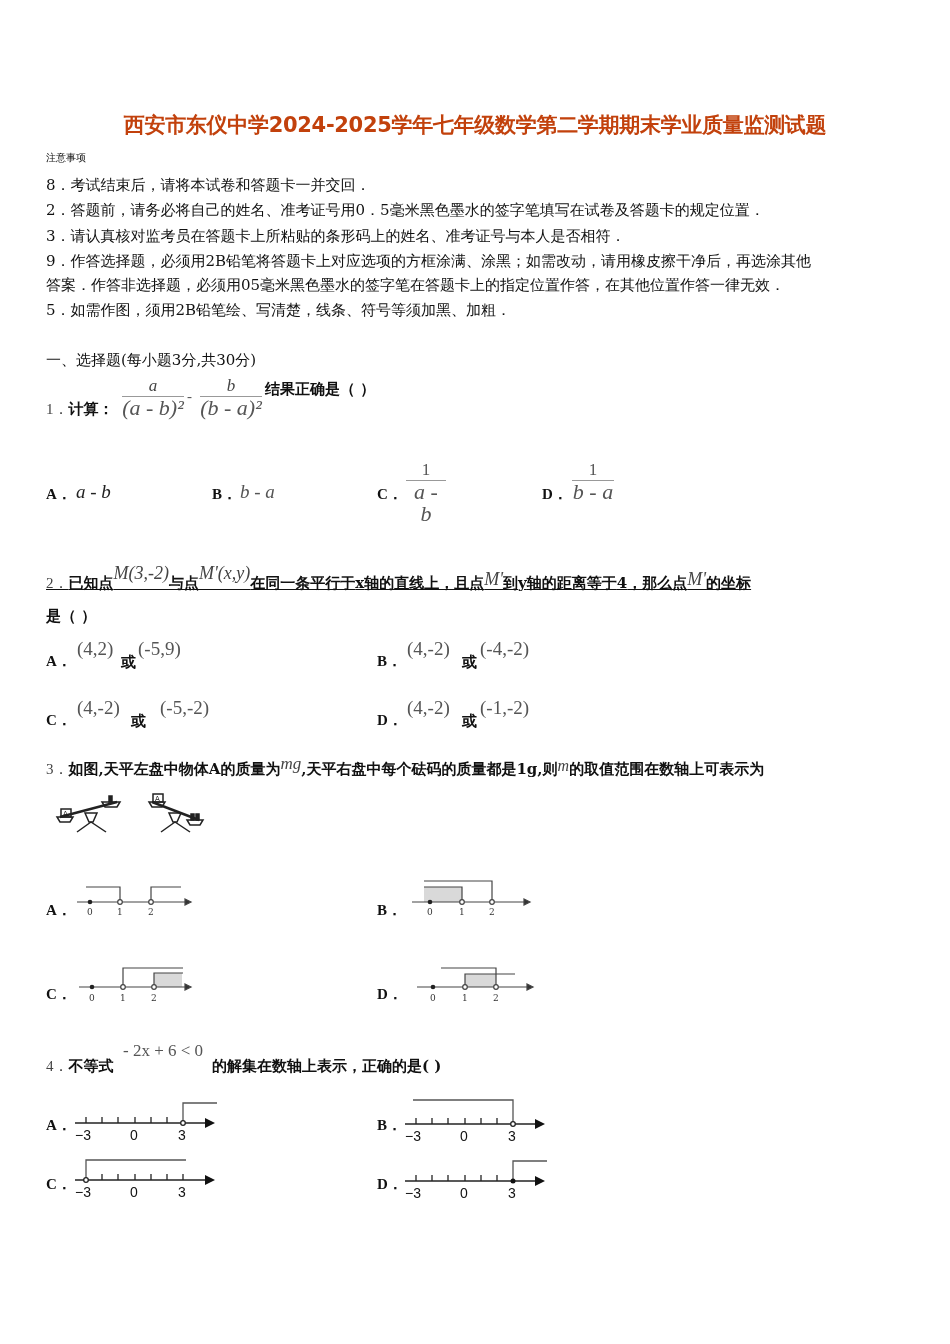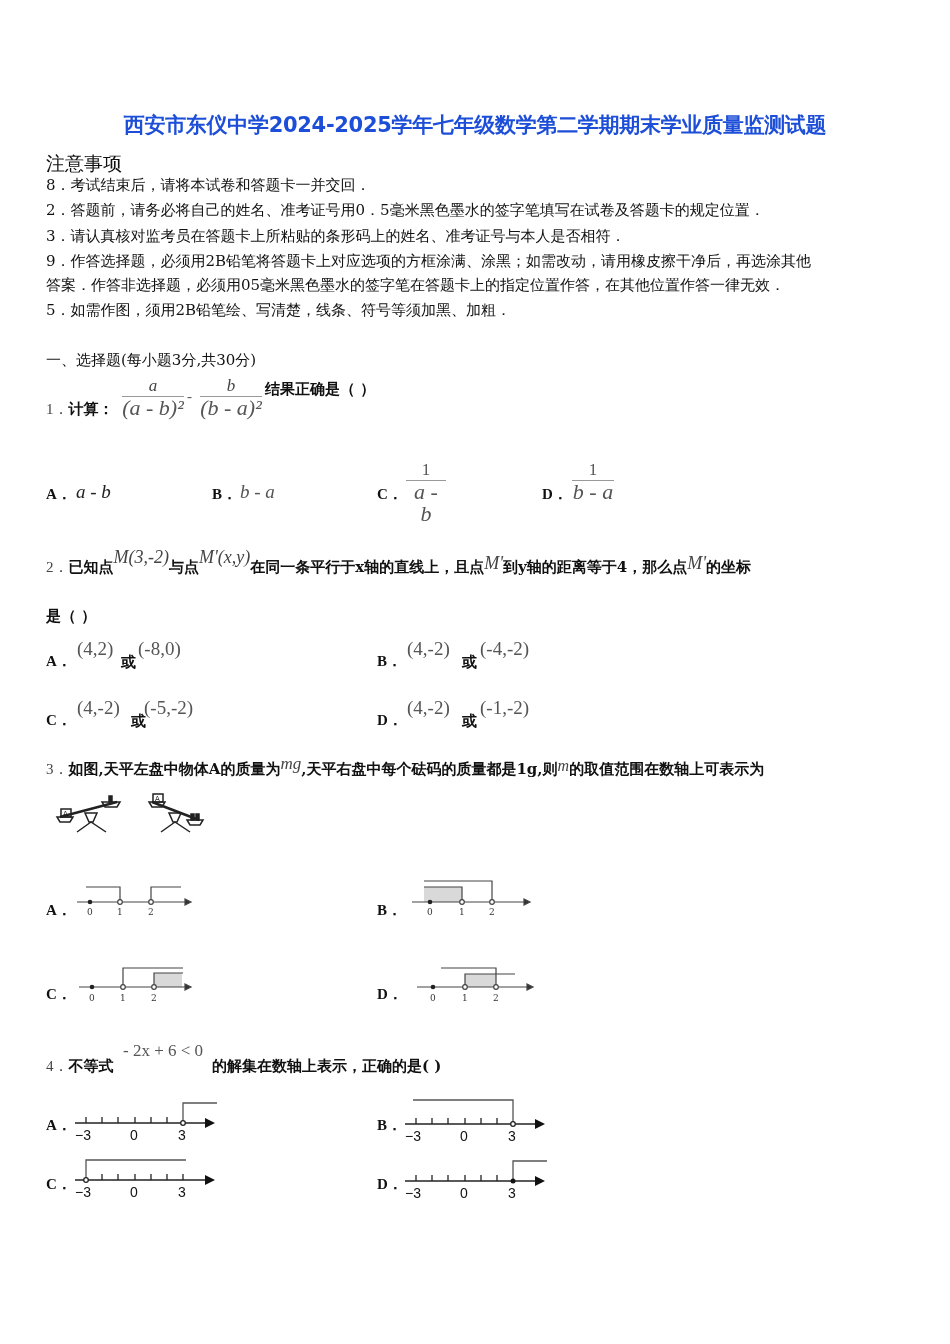--- a/index.html
+++ b/index.html
@@ -1,21 +1,21 @@
 <!DOCTYPE html>
 <html><head>
 <meta charset="utf-8">
 <style>
   html, body { margin:0; padding:0; background:#ffffff; }
   body { width:950px; height:1344px; position:relative; overflow:hidden;
          font-family:"DejaVu Serif", serif; color:#111; }
   .abs { position:absolute; }
   .title { left:0; width:950px; top:111px; text-align:center; font-family:"DejaVu Sans", sans-serif;
-           font-weight:bold; font-size:21px; letter-spacing:-0.3px; color:#1d4ed8; }
-  .notice-h { left:46px; top:151px; font-size:19px; }
+           font-weight:bold; font-size:21px; letter-spacing:-0.3px; color:#c2410c; }
+  .notice-h { left:46px; top:151px; font-size:10px; }
   .line { position:absolute; left:46px; font-size:15px; white-space:nowrap; }
   .math { font-family:"Liberation Serif", serif; font-style:italic; color:#444; }
   .mathn { font-family:"Liberation Serif", serif; color:#444; }
   .bold { font-weight:bold; }
   .opt { position:absolute; font-size:15px; font-weight:bold; font-family:"Liberation Serif", serif; }
   .frac { position:absolute; text-align:center; font-family:"Liberation Serif", serif; color:#555; }
   .frac .num { display:block; font-size:17px; line-height:20px; }
   .frac .bar { display:block; height:1px; background:#999; }
   .frac .den { display:block; font-size:22px; line-height:22px; font-style:italic; }
   .mtext { position:absolute; font-family:"Liberation Serif", serif; color:#555; font-size:19px; white-space:nowrap; }
@@ -62,39 +62,39 @@
   <span class="bar"></span>
   <span class="den">a - b</span>
 </div>
 <div class="opt" style="left:542px; top:485px;">D．</div>
 <div class="frac" style="left:572px; top:460px; width:42px;">
   <span class="num">1</span>
   <span class="bar"></span>
   <span class="den">b - a</span>
 </div>
 
-<div class="line" style="top:556px; font-size:15px;">
+<div class="line" style="top:572px; font-size:15px;text-decoration:underline;">
   <span class="mathn">2．</span><span class="bold">已知点</span><span class="math" style="font-size:18px; position:relative; top:-9px;">M(3,-2)</span><span class="bold">与点</span><span class="math" style="font-size:18px; position:relative; top:-9px;">M'(x,y)</span><span class="bold">在同一条平行于</span><span class="bold">x</span><span class="bold">轴的直线上，且点</span><span class="math" style="font-size:18px; position:relative; top:-3px;">M'</span><span class="bold">到</span><span class="bold">y</span><span class="bold">轴的距离等于</span><span class="bold">4</span><span class="bold">，那么点</span><span class="math" style="font-size:18px; position:relative; top:-3px;">M'</span><span class="bold">的坐标</span>
 </div>
 <div class="line bold" style="top:607px;">是（      ）</div>
 
 <div class="opt" style="left:46px; top:652px;">A．</div>
 <div class="mtext" style="left:77px; top:638px;">(4,2)</div>
 <div class="line bold" style="left:121px; top:653px;">或</div>
-<div class="mtext" style="left:138px; top:638px;">(-8,0)</div>
+<div class="mtext" style="left:138px; top:638px;">(-5,9)</div>
 
 <div class="opt" style="left:377px; top:652px;">B．</div>
 <div class="mtext" style="left:407px; top:638px;">(4,-2)</div>
 <div class="line bold" style="left:462px; top:653px;">或</div>
 <div class="mtext" style="left:480px; top:638px;">(-4,-2)</div>
 
 <div class="opt" style="left:46px; top:711px;">C．</div>
 <div class="mtext" style="left:77px; top:697px;">(4,-2)</div>
 <div class="line bold" style="left:131px; top:712px;">或</div>
-<div class="mtext" style="left:144px; top:697px;">(-5,-2)</div>
+<div class="mtext" style="left:160px; top:697px;">(-5,-2)</div>
 
 <div class="opt" style="left:377px; top:711px;">D．</div>
 <div class="mtext" style="left:407px; top:697px;">(4,-2)</div>
 <div class="line bold" style="left:462px; top:712px;">或</div>
 <div class="mtext" style="left:480px; top:697px;">(-1,-2)</div>
 
 <div class="line" style="top:759px;">
   <span class="mathn">3．</span><span class="bold">如图,天平左盘中物体</span><span class="bold">A</span><span class="bold">的质量为</span><span class="math" style="font-size:17px; position:relative; top:-5px;">mg</span><span class="bold">,天平右盘中每个砝码的质量都是</span><span class="bold">1g</span><span class="bold">,则</span><span class="math" style="font-size:16px; position:relative; top:-3px;">m</span><span class="bold">的取值范围在数轴上可表示为</span>
 </div>
 

